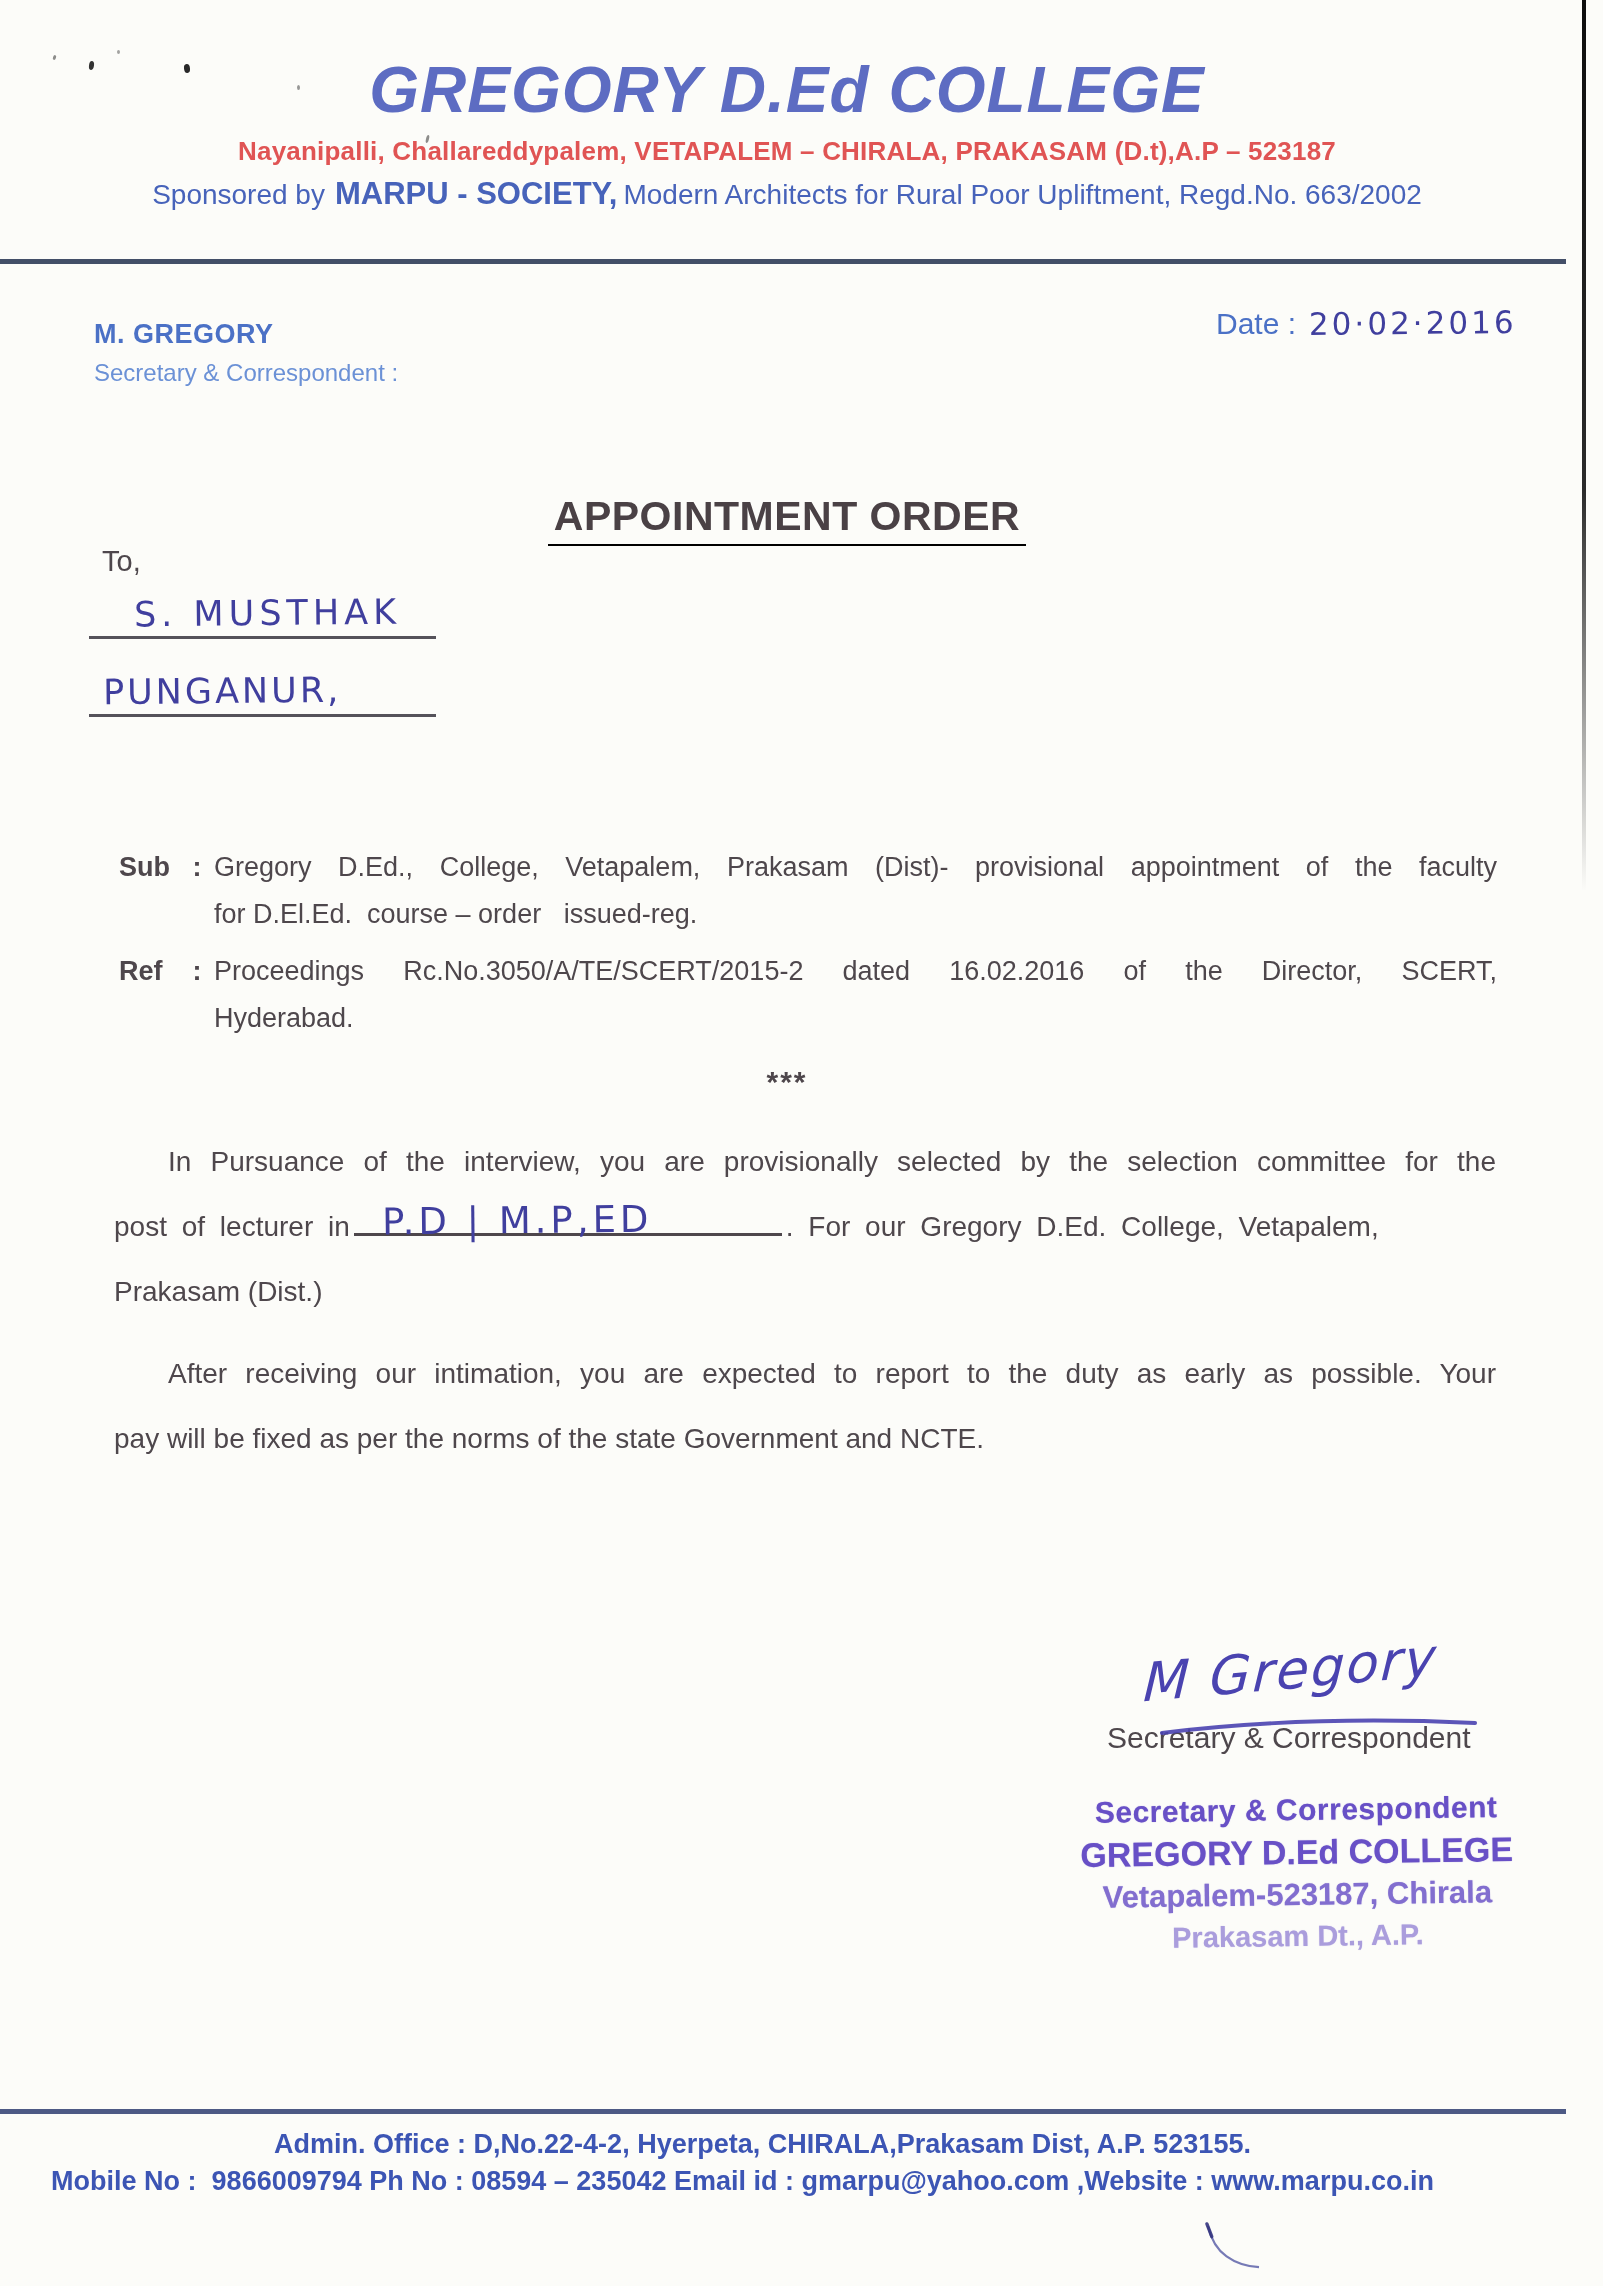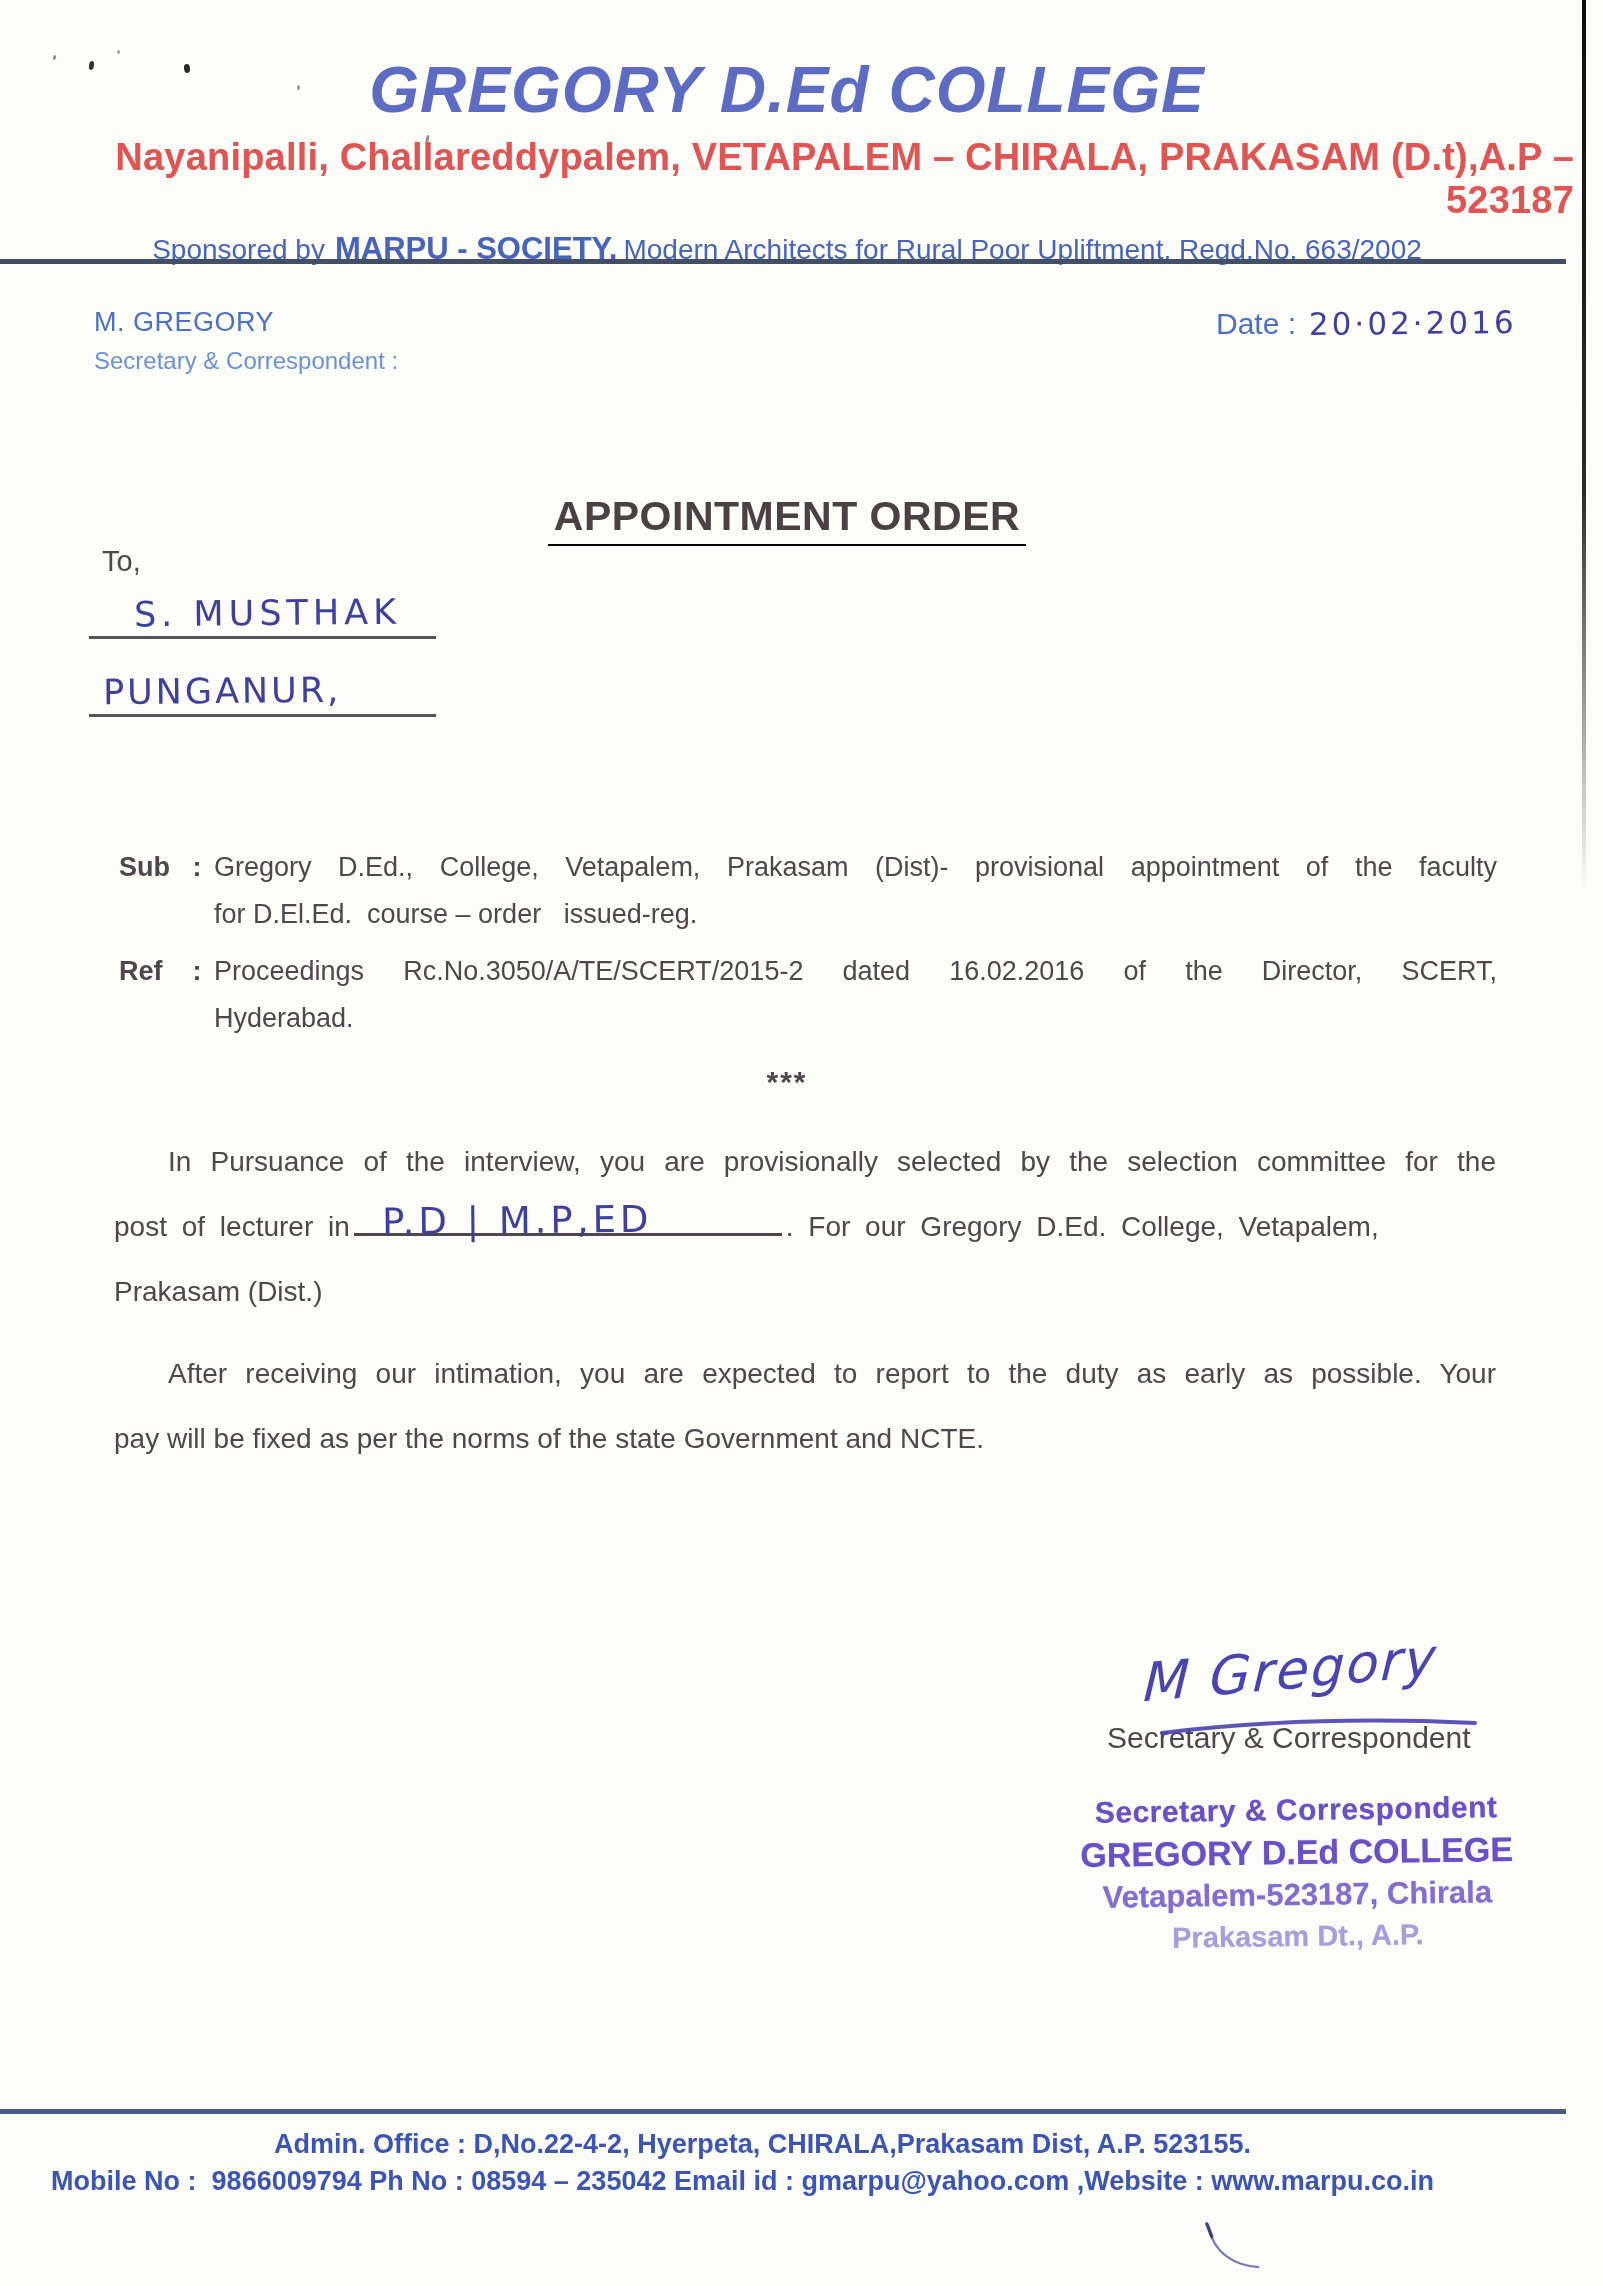--- a/index.html
+++ b/index.html
@@ -11,28 +11,28 @@
   *{margin:0;padding:0;box-sizing:border-box;}
   html,body{background:#e9e9e6;}
   .page{
     position:relative; width:1604px; height:2287px; margin:0 auto;
     background:#fcfcf9; overflow:hidden;
     font-family:"Liberation Sans", sans-serif; color:var(--body-text);
   }
   
   .letterhead{position:absolute; top:57px; left:0; width:1574px; text-align:center;}
   .college{font-style:italic; font-weight:bold; font-size:64px; letter-spacing:1px; color:var(--title-blue); line-height:1.05;}
-  .address{margin-top:12px; font-weight:bold; font-size:38px; color:var(--address-red); letter-spacing:0.2px;text-align:right;}
+  .address{margin-top:12px; font-weight:bold; font-size:26px; color:var(--address-red); letter-spacing:0.2px;}
   .sponsor{margin-top:9px; font-size:28px; color:var(--sponsor-blue);}
   .sponsor .society{font-weight:bold; font-size:31px; margin:0 6px 0 10px;}
   .rule{position:absolute; left:0; height:5px; background:var(--rule-dark);}
   .header-rule{top:259px; width:1566px;}
   
   .officer{position:absolute; left:94px; top:307px;}
-  .officer-name{font-weight:normal; font-size:27px; color:var(--officer-blue); letter-spacing:0.5px;}
+  .officer-name{font-weight:bold; font-size:27px; color:var(--officer-blue); letter-spacing:0.5px;margin-top:12px;}
   .officer-designation{margin-top:9px; font-size:24px; color:var(--officer-light);}
   .date-row{position:absolute; left:1216px; top:305px; white-space:nowrap;}
   .date-label{font-size:30px; color:var(--officer-blue);text-align:right;}
   .date-value{font-size:31px; letter-spacing:3px; margin-left:8px;}
   
   .hand{font-family:"DejaVu Sans", sans-serif; color:var(--ink-blue); transform:rotate(-0.6deg); display:inline-block;}
   
   .title-wrap{position:absolute; top:493px; left:0; width:1574px; text-align:center;}
   .letter-title{display:inline-block; font-weight:bold; font-size:41px; color:#4a4145; letter-spacing:0.5px; border-bottom:2px solid #000000; padding:0 6px 4px 6px;}
   

